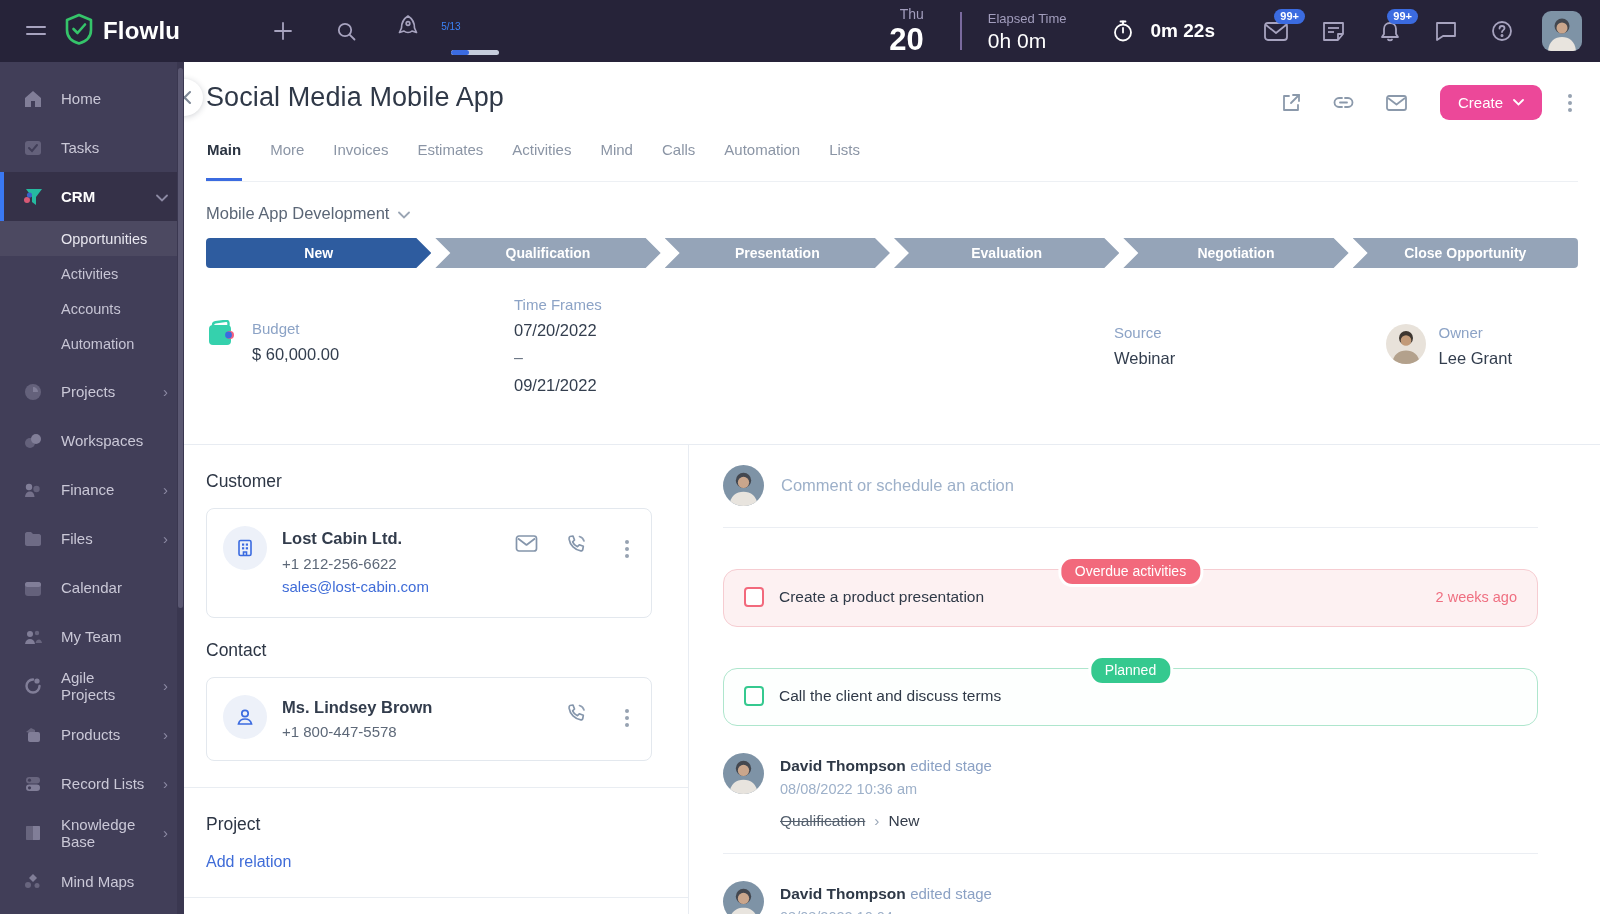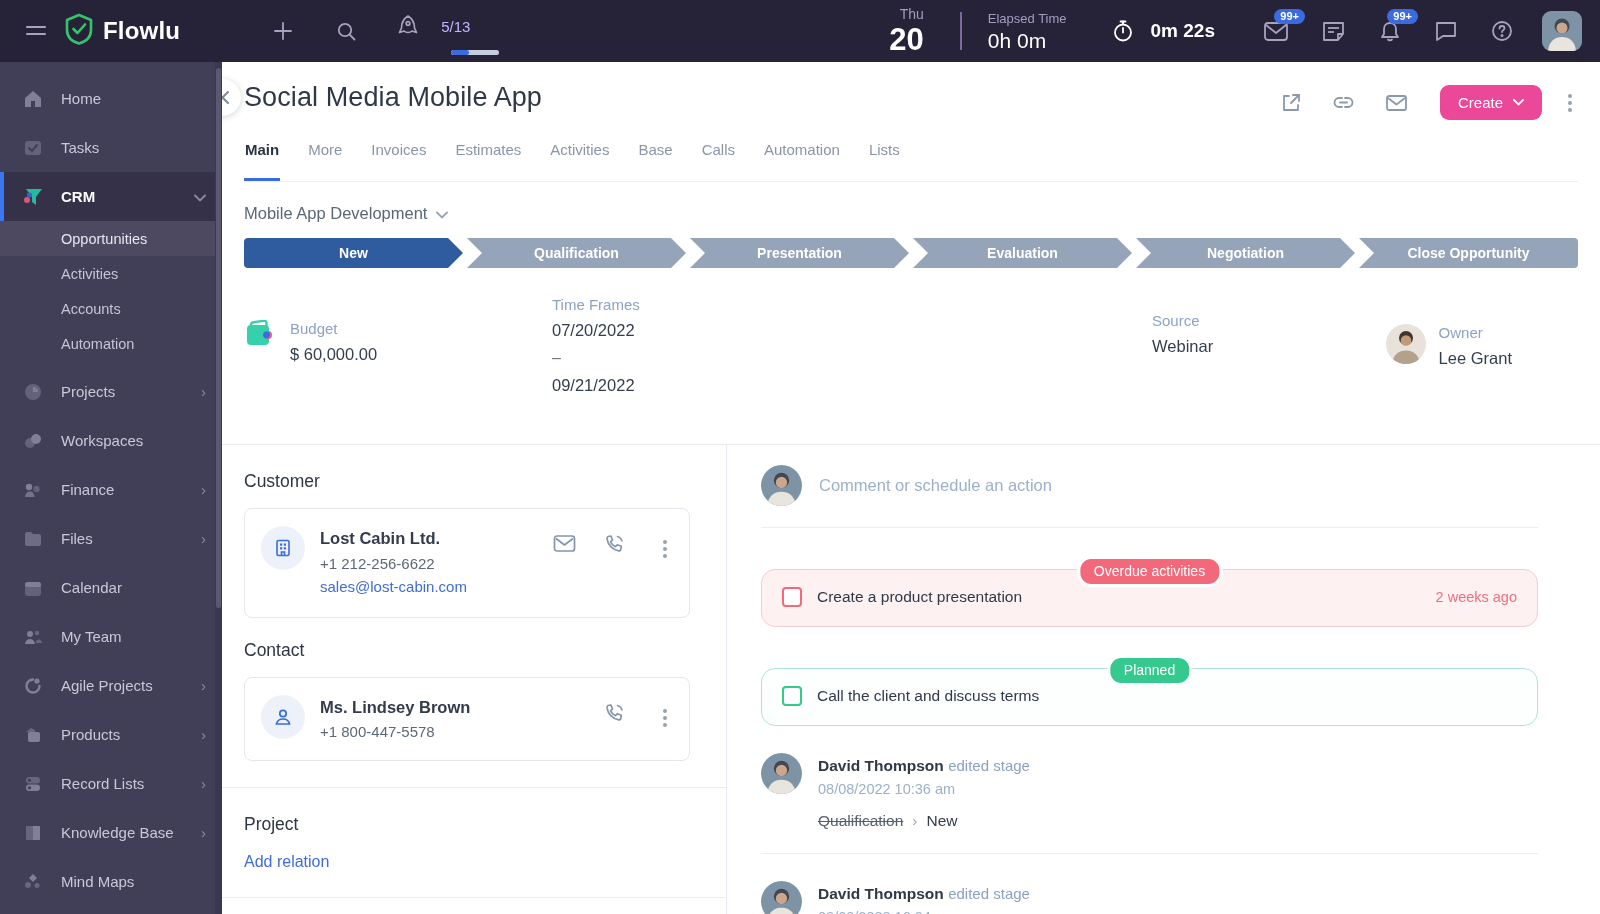--- a/index.html
+++ b/index.html
@@ -8,21 +8,21 @@
   
   .topbar { height:62px; background:#262339; display:flex; align-items:center; justify-content:space-between; padding:0 18px 0 20px; color:#fff; }
   .tb-left { display:flex; align-items:center; gap:8px; }
   .icon-btn { background:none; border:none; cursor:pointer; color:#a7a3bf; display:flex; align-items:center; justify-content:center; padding:6px; position:relative; }
   .icon-btn svg { display:block; }
   .hamburger { margin-right:4px; }
   .logo { display:flex; align-items:center; gap:9px; margin-right:78px; }
   .logo-text { font-size:24px; font-weight:700; color:#fff; letter-spacing:.2px; }
   .onboarding { display:flex; flex-direction:column; align-items:flex-start; margin-left:18px; }
   .onb-row { display:flex; align-items:center; gap:14px; }
-  .onb-count { font-size:15px; color:#c4b5fd; }
+  .onb-count { font-size:10px; color:#3b82f6; }
   .onb-bar { width:48px; height:5px; border-radius:3px; background:#c6cddd; margin-top:5px; margin-left:62px; overflow:hidden; }
   .onb-fill { height:100%; width:38%; background:#3b6be0; border-radius:3px; }
   .tb-right { display:flex; align-items:center; gap:12px; }
   .tb-date { text-align:right; line-height:1; margin-right:10px; }
   .tb-date .dow { font-size:14px; color:#a29dbd; margin-bottom:3px; }
   .tb-date .dom { font-size:31px; font-weight:600; color:#fff; }
   .tb-divider { width:2px; height:38px; background:#7a6a9e; margin:0 14px; }
   .tb-elapsed { line-height:1; margin-right:26px; }
   .tb-elapsed .lbl { font-size:13px; color:#a29dbd; margin-bottom:5px; }
   .tb-elapsed .val { font-size:21px; color:#fff; }
@@ -30,21 +30,21 @@
   .tb-timer .val { font-size:19px; font-weight:700; color:#fff; }
   .badge { position:absolute; top:-4px; right:-10px; background:#3b6be0; color:#fff; font-size:11px; font-weight:700; border-radius:9px; padding:2px 6px; line-height:1; }
   .tb-avatar { width:40px; height:40px; border-radius:9px; overflow:hidden; margin-left:10px; cursor:pointer; border:none; padding:0; background:none; }
 
   .avatar-g { width:100%; height:100%; display:block; }
 
   
   .shell { display:flex; height:852px; }
 
   
-  .sidebar { width:222px; background:#413e58; position:relative; flex-shrink:0; padding-top:12px; color:#c9c7d6; }
+  .sidebar { width:184px; background:#413e58; position:relative; flex-shrink:0; padding-top:12px; color:#c9c7d6; }
   .side-item { height:49px; display:flex; align-items:center; gap:17px; padding:0 16px 0 22px; font-size:15px; cursor:pointer; }
   .side-item .s-icon { width:22px; height:22px; flex-shrink:0; color:#8d8aa4; opacity:.85; display:flex; align-items:center; justify-content:center; }
   .side-item .s-label { flex:1; color:#cac8d7; }
   .side-item .s-chev { color:#8d8aa4; font-size:15px; }
   .side-item.crm-active { background:#353148; border-left:4px solid #3a78f2; padding-left:18px; }
   .side-item.crm-active .s-label { color:#fff; font-weight:700; }
   .sub-item { height:35px; display:flex; align-items:center; padding-left:61px; font-size:14.5px; color:#c6c4d4; cursor:pointer; }
   .sub-item.selected { background:#4c4961; color:#e8e7ef; }
   .side-scrollbar { position:absolute; right:0; top:0; width:7px; height:100%; background:#3a3750; }
   .side-thumb { position:absolute; right:1px; top:6px; width:5px; height:540px; border-radius:3px; background:#5b5872; }
@@ -75,21 +75,21 @@
   .stage.first { clip-path:polygon(0 0, calc(100% - 15px) 0, 100% 50%, calc(100% - 15px) 100%, 0 100%); border-radius:4px 0 0 4px; background:#2e5c9f; }
   .stage.last { clip-path:polygon(0 0, 100% 0, 100% 100%, 0 100%, 15px 50%); border-radius:0 4px 4px 0; }
 
   .details-row { position:relative; height:148px; margin-top:28px; }
   .d-label { font-size:15px; color:#8ca3c6; margin-bottom:8px; }
   .d-value { font-size:16.5px; color:#333e4e; }
   .budget-block { position:absolute; left:0; top:24px; display:flex; gap:16px; }
   .tf-block { position:absolute; left:308px; top:0; }
   .tf-block .d-value { margin-bottom:9px; }
   .tf-sep { font-size:16px; color:#6a7584; margin-bottom:9px; }
-  .source-block { position:absolute; left:908px; top:16px; }
+  .source-block { position:absolute; left:908px; top:28px; }
   .owner-block { position:absolute; right:66px; top:28px; display:flex; gap:13px; }
   .owner-avatar { width:40px; height:40px; border-radius:50%; overflow:hidden; flex-shrink:0; }
 
   .split-divider { border:none; border-top:1px solid #e8ecf2; margin:0; }
 
   .columns { display:flex; height:100%; }
   .col-left { width:505px; flex-shrink:0; border-right:1px solid #e8ecf2; padding:26px 36px 0 22px; }
   .col-right { flex:1; padding:20px 62px 0 34px; }
 
   .section-h { font-size:17.5px; font-weight:500; color:#2d3645; margin-bottom:16px; }
@@ -454,21 +454,21 @@
             </button>
         </div>
       </div>
 
       <nav class="tabs">
         <span class="tab active">Main</span>
         <span class="tab">More</span>
         <span class="tab">Invoices</span>
         <span class="tab">Estimates</span>
         <span class="tab">Activities</span>
-        <span class="tab">Base</span>
+        <span class="tab">Mind</span>
         <span class="tab">Calls</span>
         <span class="tab">Automation</span>
         <span class="tab">Lists</span>
       </nav>
 
       <div class="pipeline-select">
         <span>Mobile App Development</span>
         <span class="chev"><svg width="12" height="8" viewBox="0 0 12 8" fill="none" stroke="currentColor" stroke-width="1.8" stroke-linecap="round">
               <path d="M1 1.5 L6 6.5 L11 1.5"></path>
             </svg></span>

